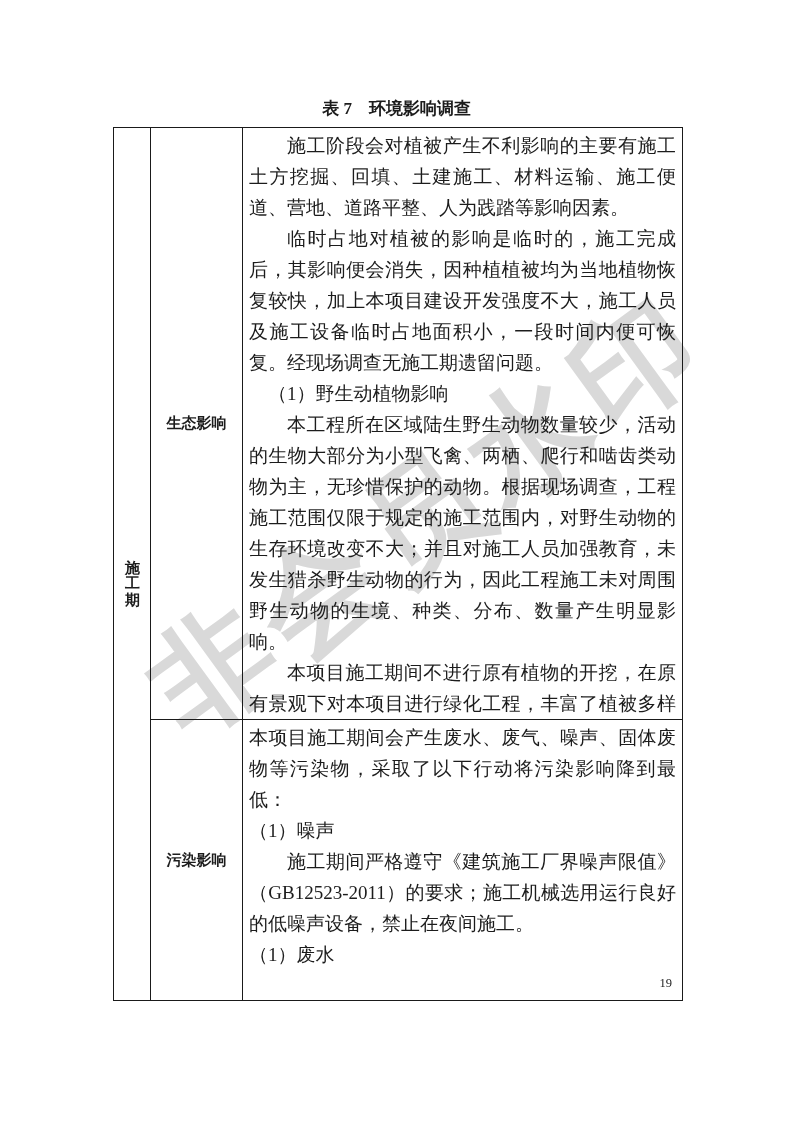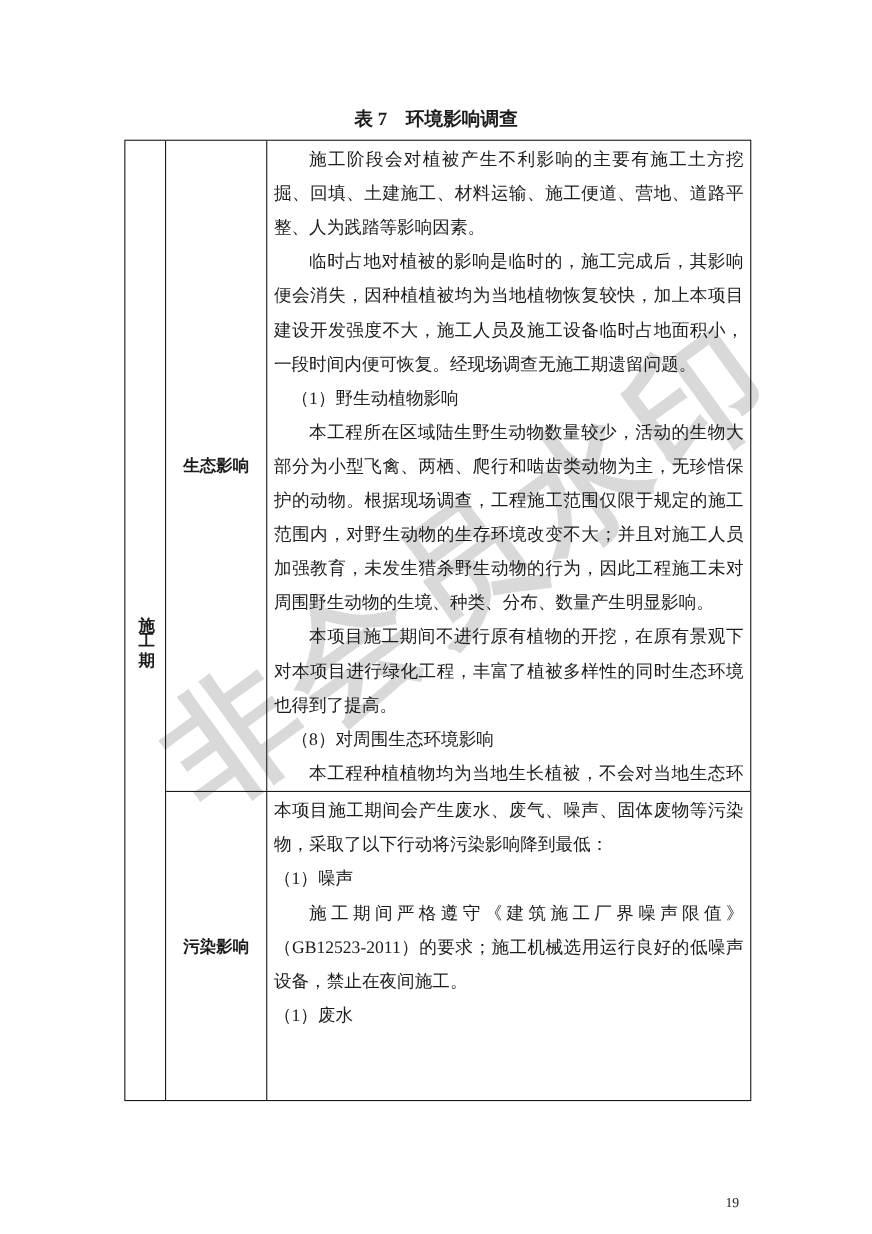--- a/index.html
+++ b/index.html
@@ -73,32 +73,32 @@
     align-items: center;
     justify-content: center;
     font-weight: bold;
     font-size: 15px;
     text-align: right;
   }
   .cell-content {
     flex: 1;
     padding: 2px 6px 0 6px;
     box-sizing: border-box;
-    font-size: 16px;
+    font-size: 19px;
     line-height: 31px;
     text-align: justify;
     overflow: hidden;
   }
   .cell-content p { margin: 0; }
   .ind-2 { text-indent: 2em; }
   .ind-1 { text-indent: 1em; }
   .ind-0 { text-indent: 0; }
   .page-number {
     position: absolute;
-    top: 1086px;
+    top: 976px;
     right: 121px;
     font-size: 12.5px;
     z-index: 2;
   }
 </style>
 </head>
 <body>
 
 <div class="page">
 

